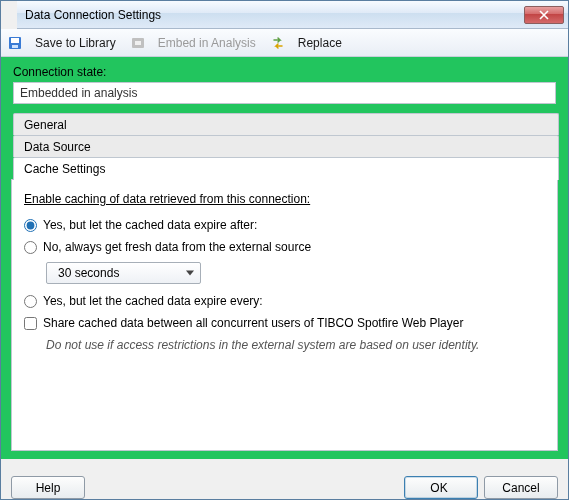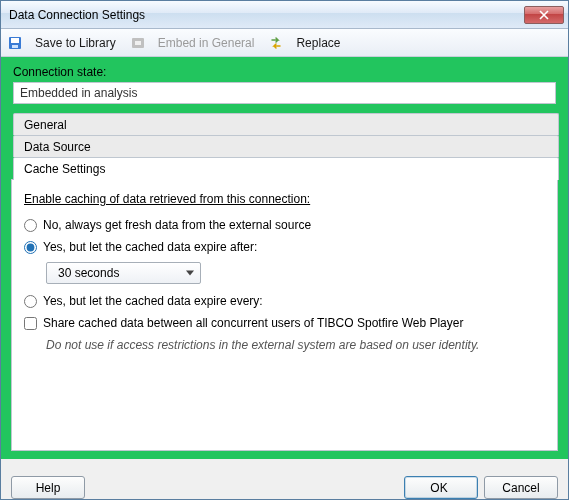--- a/index.html
+++ b/index.html
@@ -18,20 +18,21 @@
     display: flex;
     flex-direction: column;
   }
   .titlebar {
     height: 28px;
     background: linear-gradient(to bottom, #f7fbff 0%, #dfeaf7 45%, #cddff0 46%, #dfeaf7 100%);
     display: flex;
     align-items: center;
     padding: 0 4px 0 8px;
     border-bottom: 1px solid #a9b9cc;
+    margin-left: 16px;
   }
   .titlebar .title { flex: 1; color: #000; }
   .close-btn {
     width: 40px; height: 18px;
     border: 1px solid #8a5e5e;
     border-radius: 2px;
     background: linear-gradient(to bottom, #e7a0a0 0%, #d46a6a 45%, #c24545 46%, #d46a6a 100%);
     display: flex; align-items: center; justify-content: center;
     cursor: pointer;
   }
@@ -192,21 +193,21 @@
       </span>
       <span>Save to Library</span>
     </div>
     <div class="tb-item disabled">
       <span class="tb-icon">
         <svg width="16" height="16" viewBox="0 0 16 16">
           <rect x="2" y="3" width="12" height="10" rx="1" fill="#c0c0c0"></rect>
           <rect x="5" y="6" width="6" height="4" fill="#f0f0f0"></rect>
         </svg>
       </span>
-      <span>Embed in General</span>
+      <span>Embed in Analysis</span>
     </div>
     <div class="tb-item">
       <span class="tb-icon">
         <svg width="16" height="16" viewBox="0 0 16 16">
           <path d="M4 5 h6 l-2 -2 m2 2 l-2 2" stroke="#5fa044" stroke-width="1.5" fill="none" stroke-linecap="round"></path>
           <path d="M12 11 h-6 l2 -2 m-2 2 l2 2" stroke="#d9a400" stroke-width="1.5" fill="none" stroke-linecap="round"></path>
         </svg>
       </span>
       <span>Replace</span>
     </div>
@@ -219,27 +220,27 @@
     <div class="tabs-row">
       <div class="tab">General</div>
       <div class="tab">Data Source</div>
       <div class="tab active">Cache Settings</div>
     </div>
 
     <div class="tab-panel">
       <div class="section-label">Enable caching of data retrieved from this connection:</div>
 
       <label class="radio-row">
+        <input type="radio" name="cachemode" checked="" style="">
+        <span>Yes, but let the cached data expire after:</span>
+      </label>
+
+      <label class="radio-row">
         <input type="radio" name="cachemode" style="">
         <span>No, always get fresh data from the external source</span>
-      </label>
-
-      <label class="radio-row">
-        <input type="radio" name="cachemode" checked="" style="">
-        <span>Yes, but let the cached data expire after:</span>
       </label>
       <div class="indent row-inline">
         <span class="select-wrap">
           <select class="select w185">
             <option>30 seconds</option>
           </select>
         </span>
       </div>
 
       <label class="radio-row">

